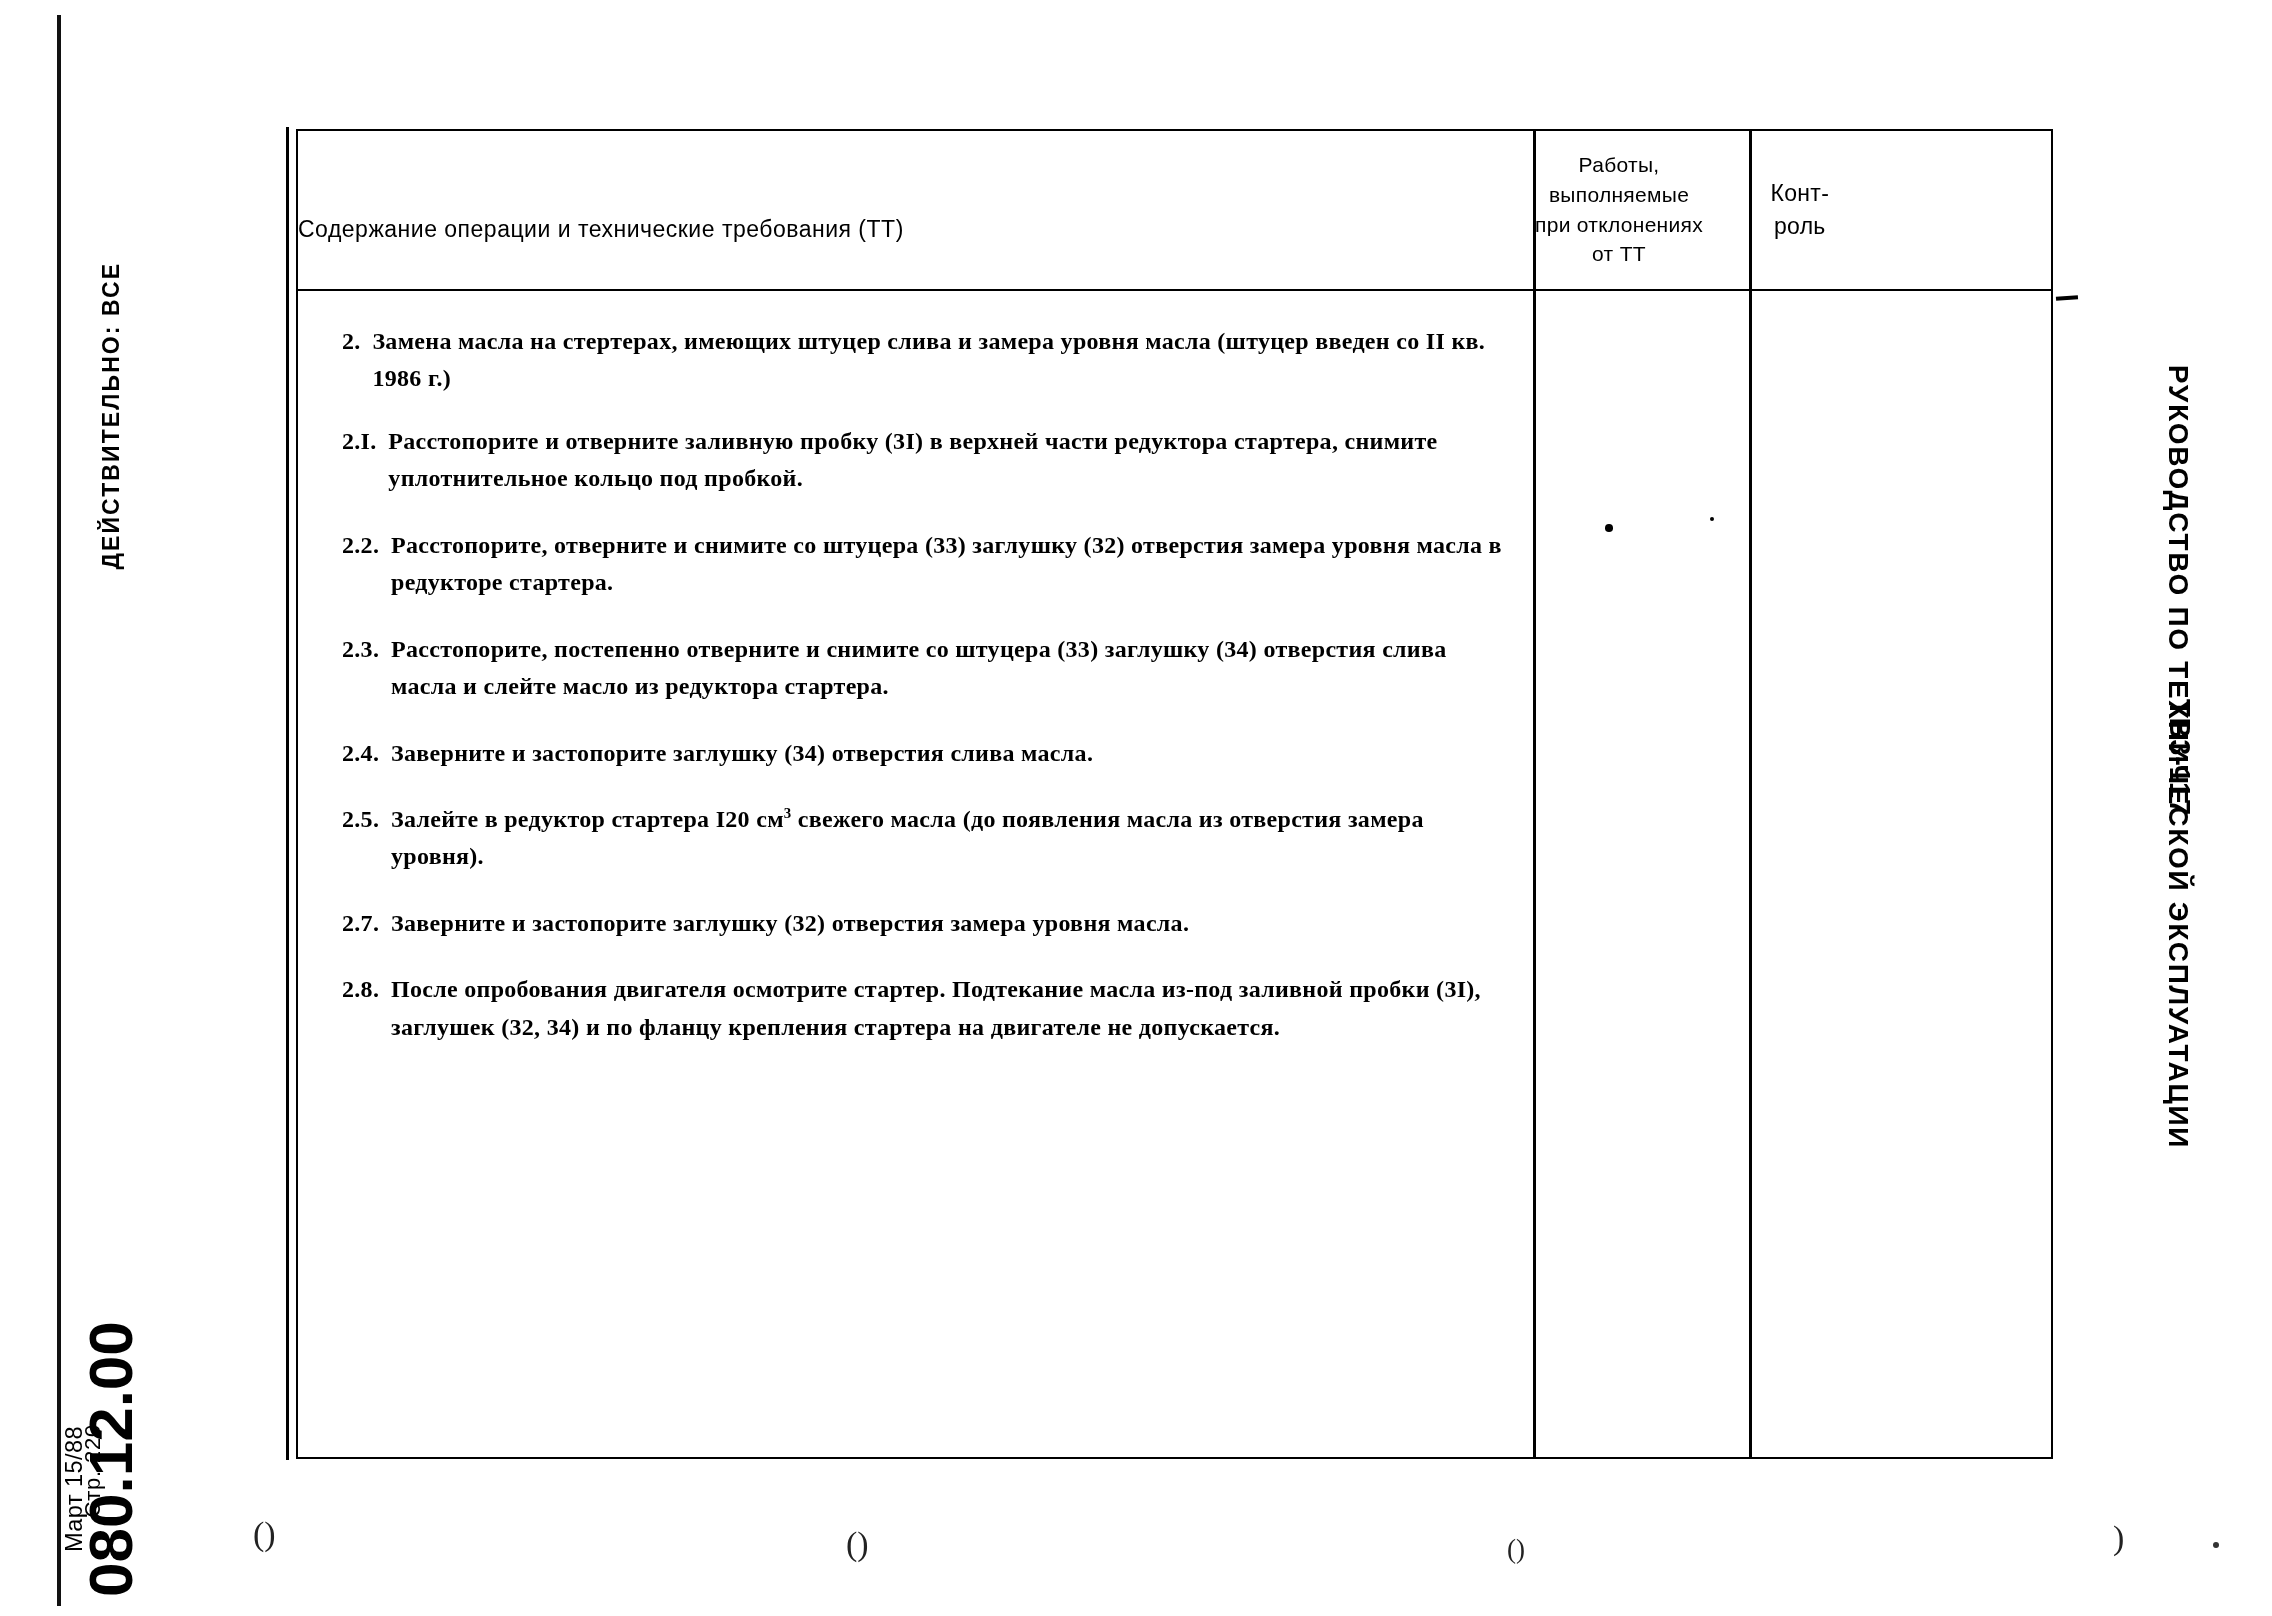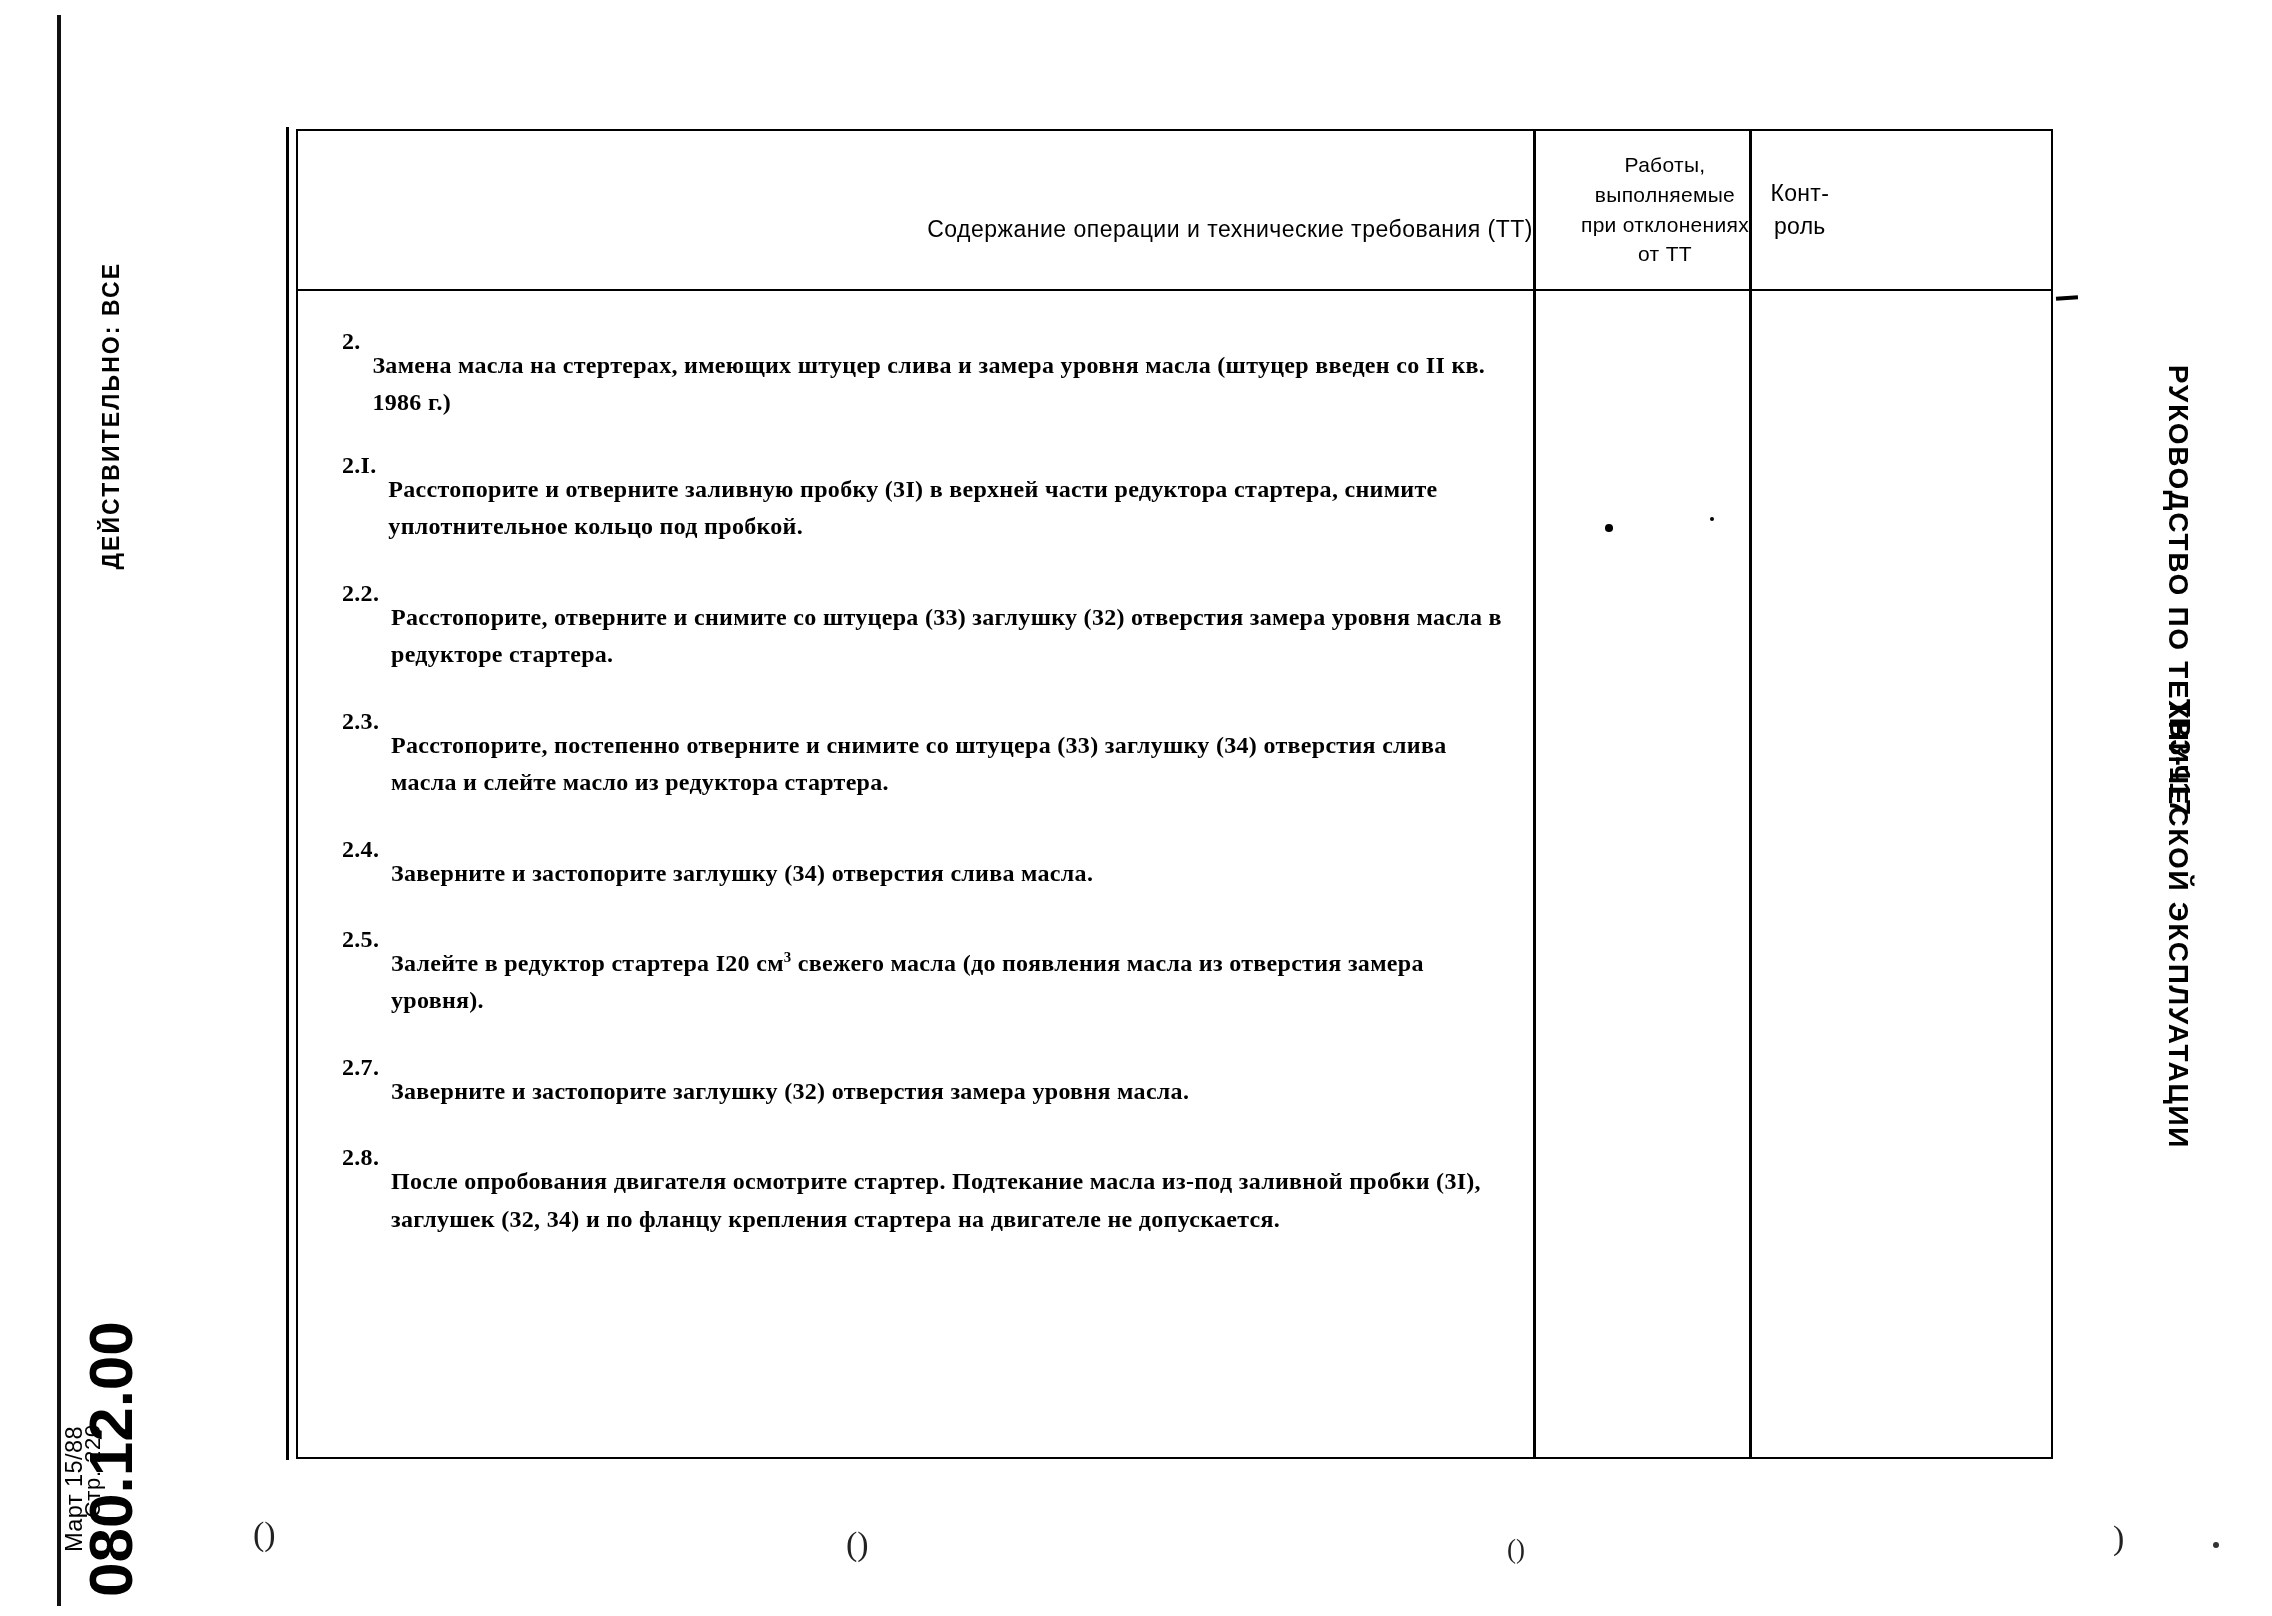--- a/index.html
+++ b/index.html
@@ -171,21 +171,21 @@
     width: 2.5px;
     background: #000;
   }
   .col-rule.r1 { left: 1235px; }
   .col-rule.r2 { left: 1451px; }
 
   .th-cell {
     position: absolute;
     display: flex;
     align-items: center;
-    justify-content: flex-end;
+    justify-content: flex-start;
     text-align: center;
     box-sizing: border-box;
   }
   .th-operations {
     left: 0; top: 0; width: 1235px; height: 196px;
     font-family: "Liberation Sans", sans-serif;
     font-size: 23px;
     letter-spacing: 0.5px;
   }
   .th-deviations {
@@ -237,21 +237,20 @@
     line-height: 1.56;
     letter-spacing: 0.3px;
   }
   .op .num {
     flex: 0 0 auto;
     white-space: nowrap;
     padding-right: 11.8px;
   }
   .op .txt {
     flex: 1 1 auto;
-    margin-top: 24px;
   }
   .op.tight { margin-bottom: 25px; }
   .op sup {
     font-size: 0.62em;
     vertical-align: super;
     line-height: 0;
   }
 
   
   .speck {

